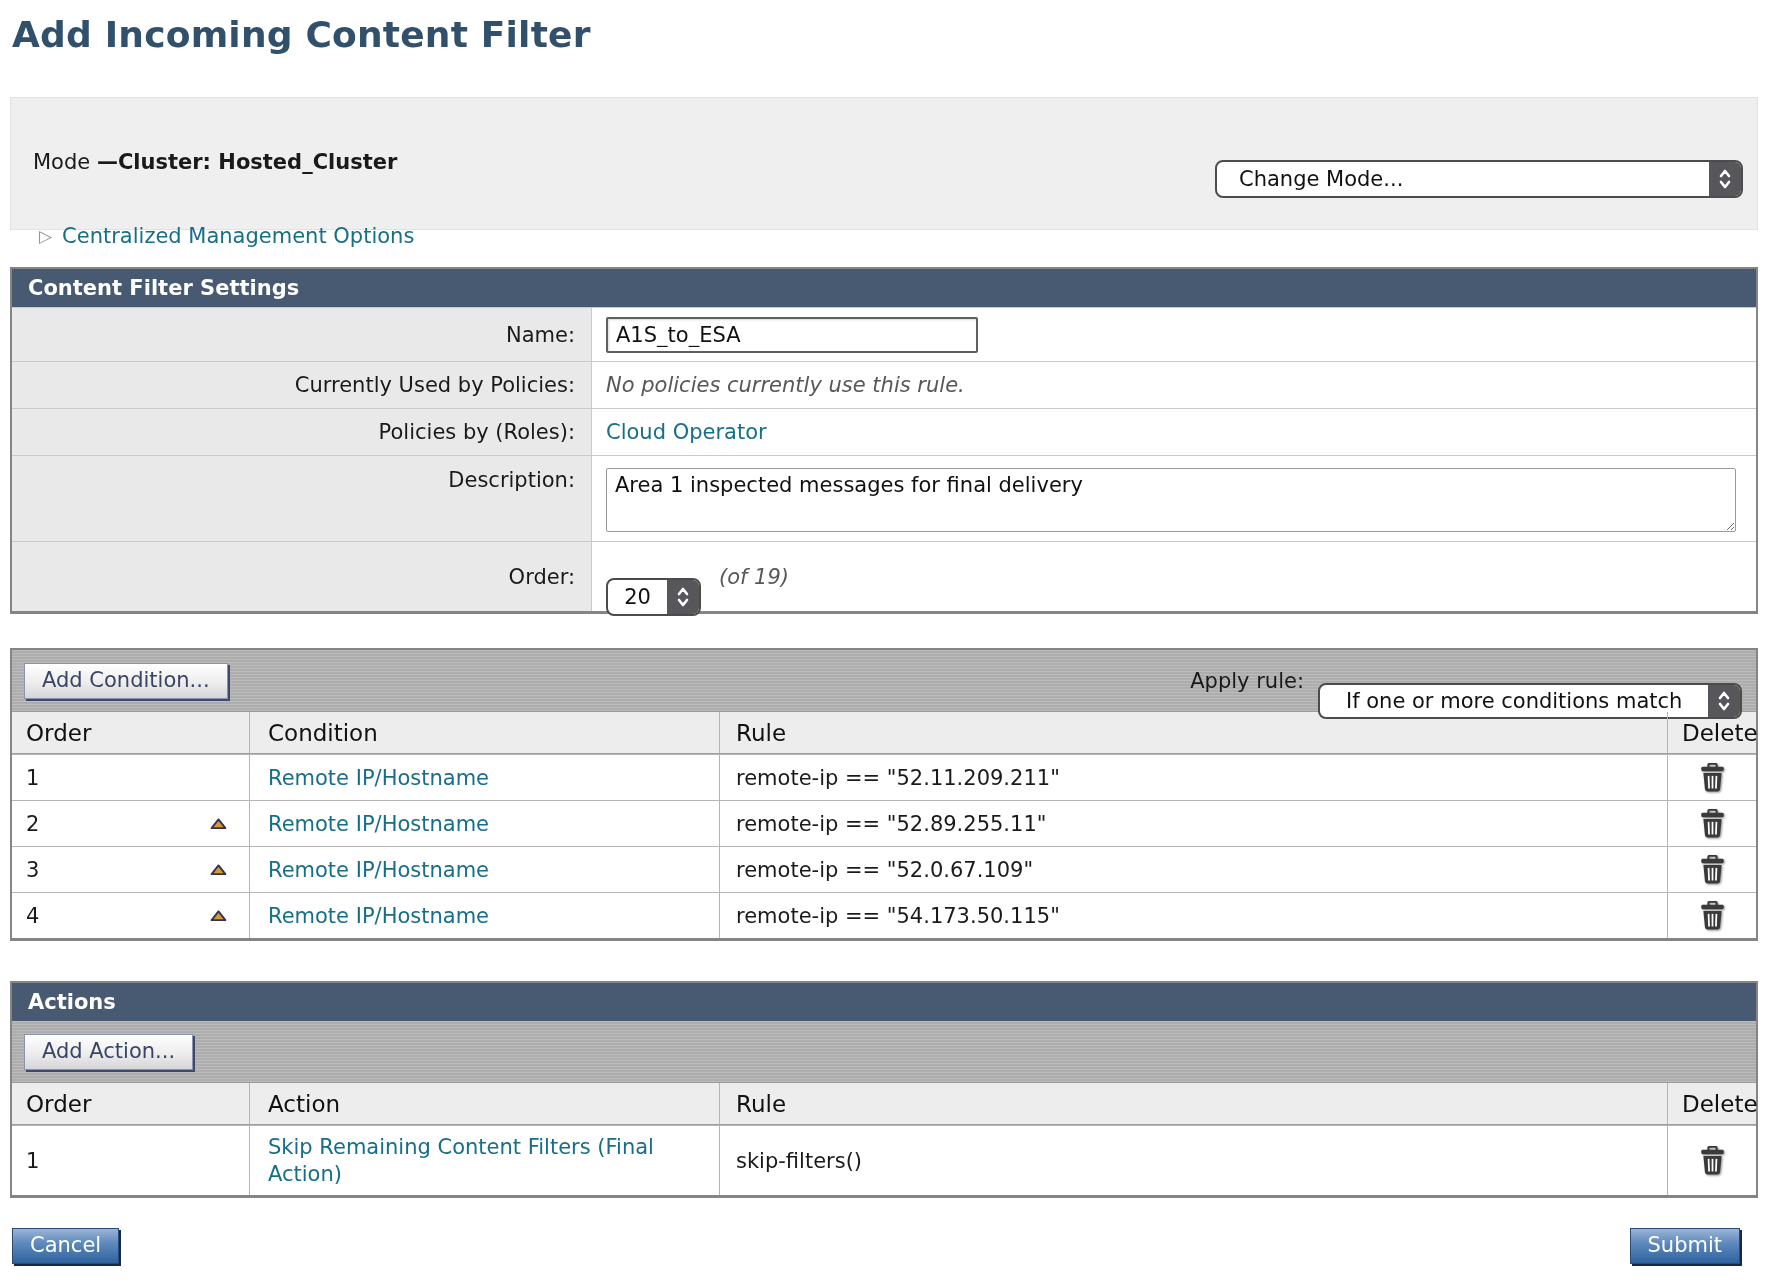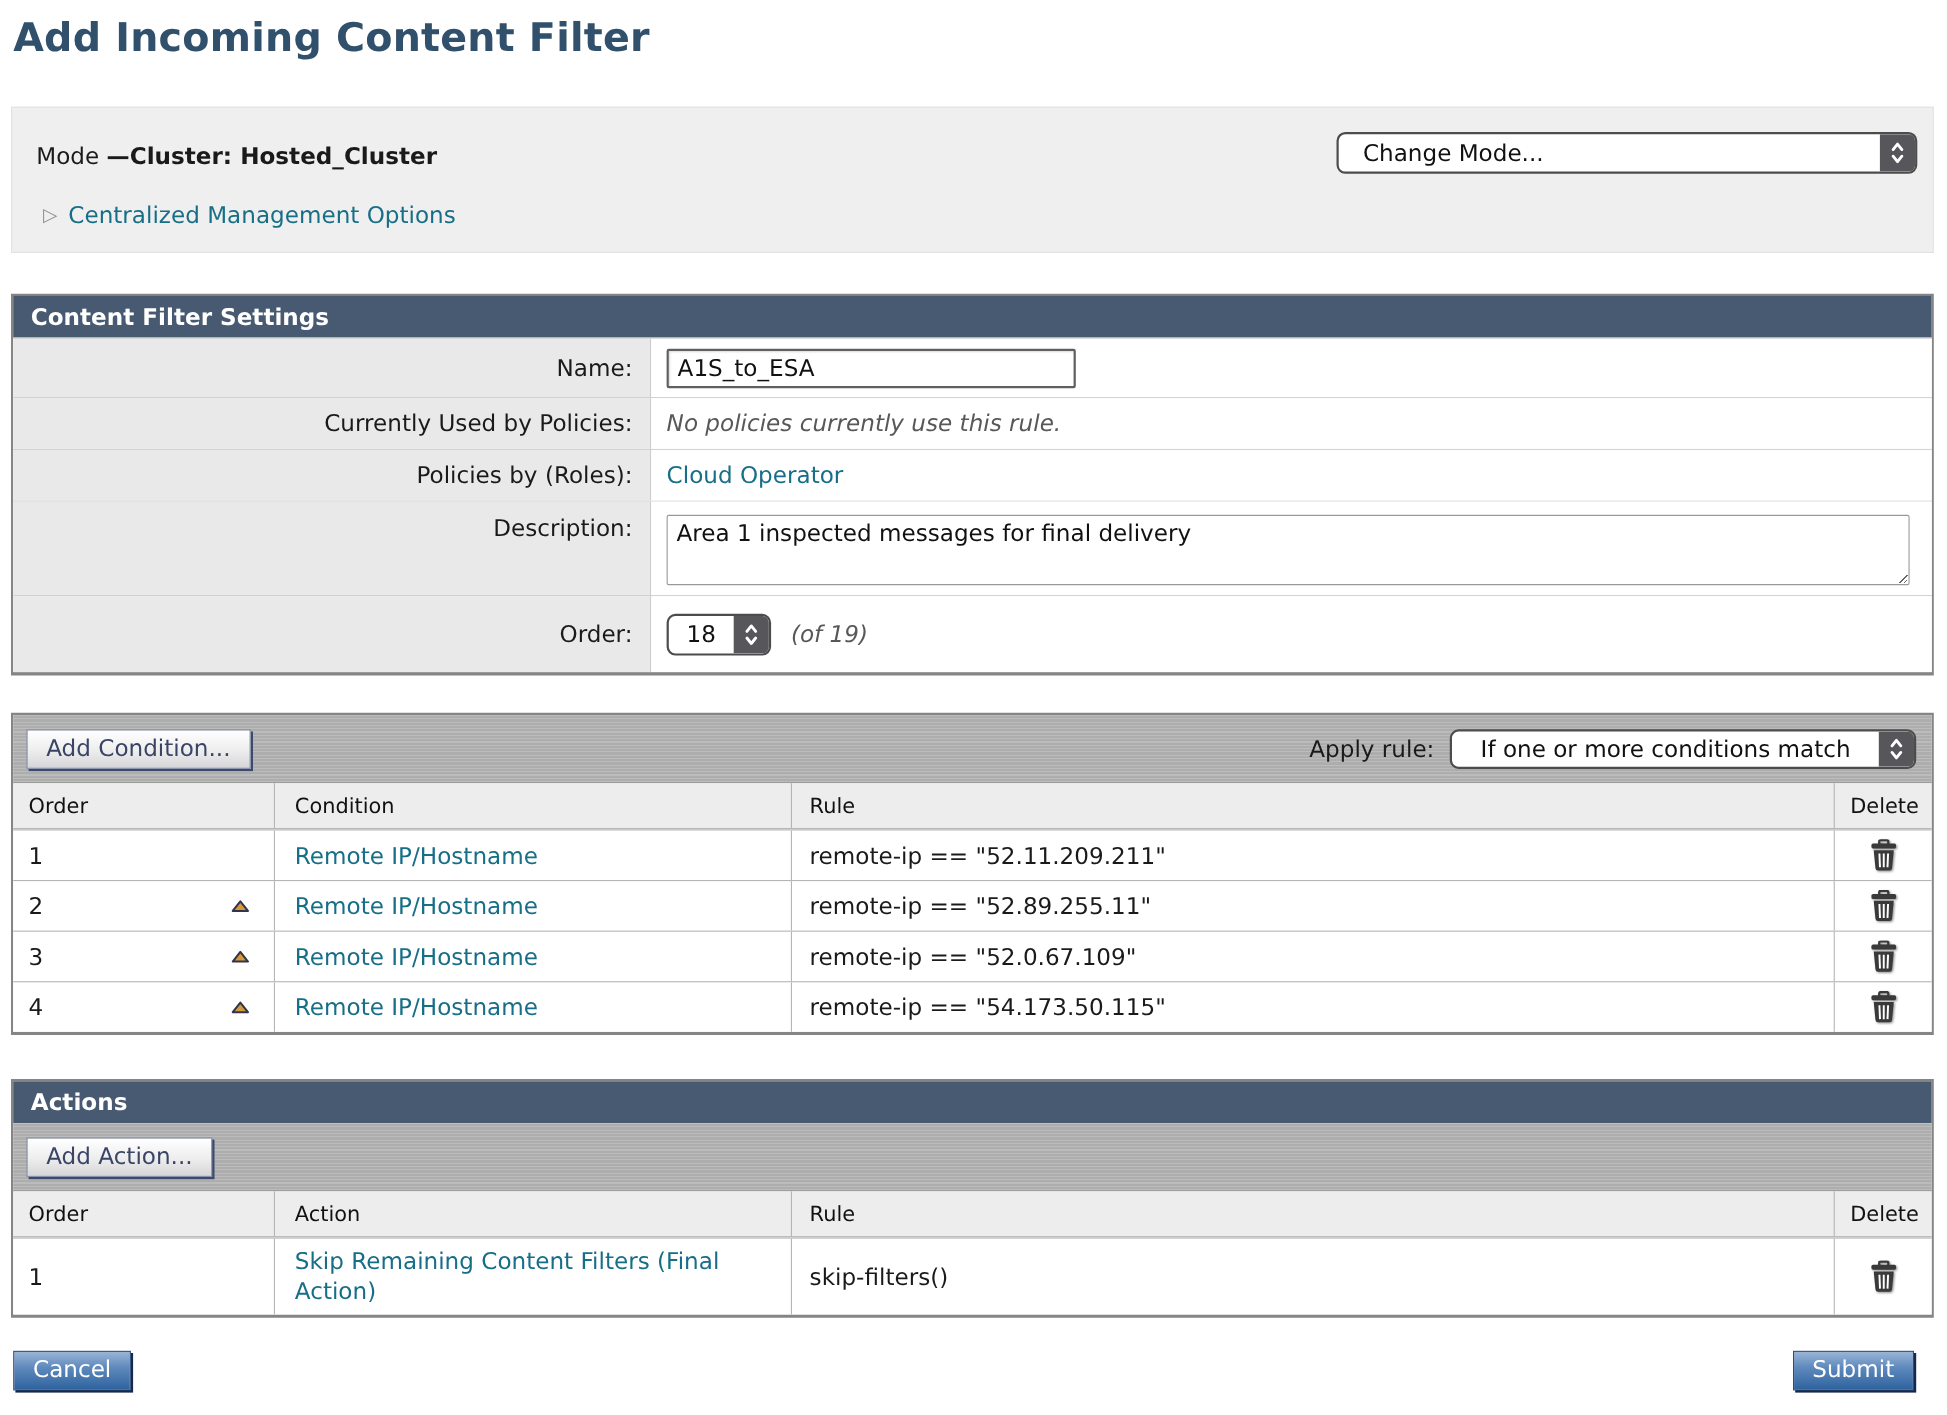--- a/index.html
+++ b/index.html
@@ -27,21 +27,21 @@
   .mode-text { font-size:21px; padding-top:6px; }
   .mode-text b { font-weight:bold; }
   .mgmt-row { margin-top:26px; display:flex; align-items:center; gap:10px; padding-left:6px; }
   .disclosure { color:#8f8f8f; font-size:17px; line-height:1; cursor:pointer; }
   a.teal-link { color:#176e87; text-decoration:none; cursor:pointer; }
 
   
   .mac-select {
     display:inline-flex; align-items:stretch; background:#ffffff;
     border:2px solid #4c4c4c; border-radius:8px; overflow:hidden;
-    cursor:pointer; height:38px;
+    cursor:pointer; height:38px;margin-top:40px;
   }
   .mac-select .txt { flex:1; display:flex; align-items:center; padding-left:22px; font-size:21px; color:#111; white-space:nowrap; }
   .mac-select .stepper {
     width:32px; background:#57575b; display:flex; align-items:center; justify-content:center;
   }
   .sel-change-mode { width:528px; }
   .sel-apply { width:424px; height:36px; }
   .sel-apply .txt { padding-left:26px; }
   .sel-order { width:95px; }
   .sel-order .txt { justify-content:center; padding-left:0; }
@@ -95,21 +95,21 @@
   .btn-flat {
     font-family:inherit; font-size:21px; color:#3a4566; cursor:pointer;
     background:linear-gradient(180deg,#ffffff 0%,#ededed 55%,#d6d6da 100%);
     border:1px solid #8a93ab; box-shadow:2px 2px 0 #3c4a6e;
     padding:4px 17px 6px 17px;
   }
   .apply-group { display:flex; align-items:center; gap:14px; }
 
   
   .thead { display:flex; background:#ededed; height:42px; border-bottom:1px solid #9e9e9e; }
-  .thead .cell { display:flex; align-items:center; font-size:19px; color:#111; }
+  .thead .cell { display:flex; align-items:center; font-size:23px; color:#111; }
   .trow { display:flex; background:#ffffff; border-top:1px solid #b5b5b5; min-height:46px; }
   .trow:first-of-type { border-top:none; }
   .cell { padding:0 0 0 14px; }
   .c-order { width:238px; flex-shrink:0; display:flex; align-items:center; justify-content:space-between; padding-right:22px; border-right:1px solid #b5b5b5; }
   .c-cond  { width:470px; flex-shrink:0; display:flex; align-items:center; border-right:1px solid #b5b5b5; padding-left:18px; }
   .c-rule  { flex:1; display:flex; align-items:center; border-right:1px solid #b5b5b5; padding-left:16px; }
   .c-del   { width:88px; flex-shrink:0; display:flex; align-items:center; justify-content:center; padding:0; }
   .thead .c-del { justify-content:flex-start; padding-left:14px; }
   .uparrow { cursor:pointer; display:inline-flex; }
   .trash { cursor:pointer; display:inline-flex; filter:drop-shadow(1.5px 1.5px 1px rgba(0,0,0,0.45)); }
@@ -182,21 +182,21 @@
       <div class="lbl">Description:</div>
       <div class="val">
         <textarea class="desc-input" style="">Area 1 inspected messages for final delivery</textarea>
       </div>
     </div>
 
     <div class="srow row-order">
       <div class="lbl">Order:</div>
       <div class="val">
         <div class="mac-select sel-order">
-          <span class="txt">18</span>
+          <span class="txt">20</span>
           <span class="stepper">
   <svg viewBox="0 0 14 24" width="14" height="24" aria-hidden="true">
     <path d="M3 9 L7 4 L11 9" fill="none" stroke="#ffffff" stroke-width="2.6" stroke-linecap="round" stroke-linejoin="round"></path>
     <path d="M3 15 L7 20 L11 15" fill="none" stroke="#ffffff" stroke-width="2.6" stroke-linecap="round" stroke-linejoin="round"></path>
   </svg>
 </span>
         </div>
         <span class="order-extra">(of 19)</span>
       </div>
     </div>

